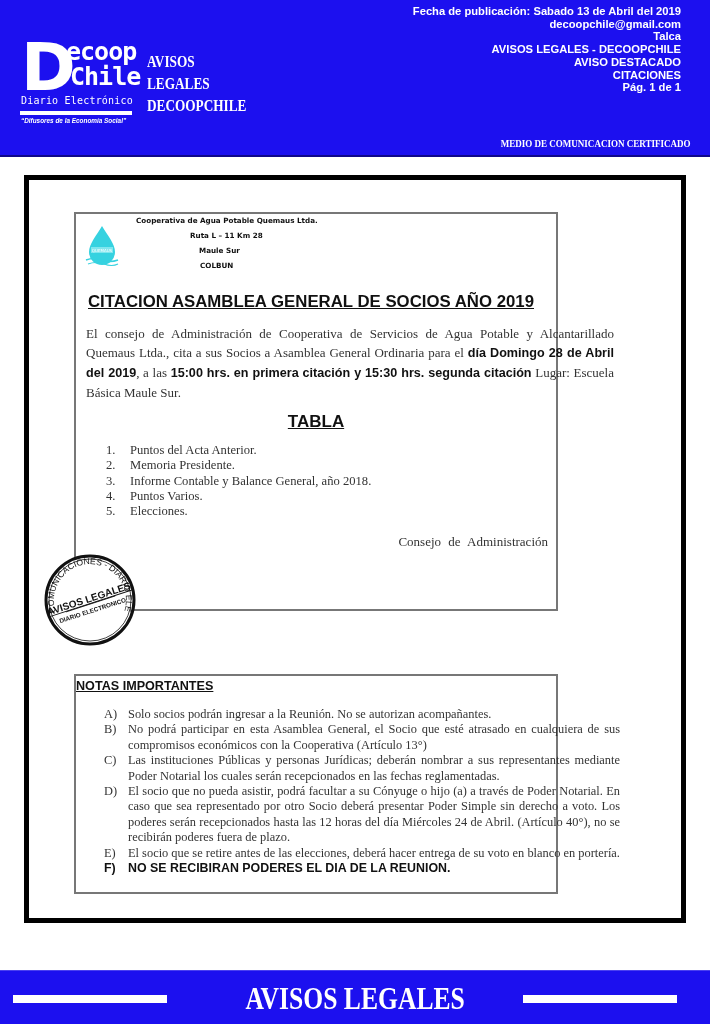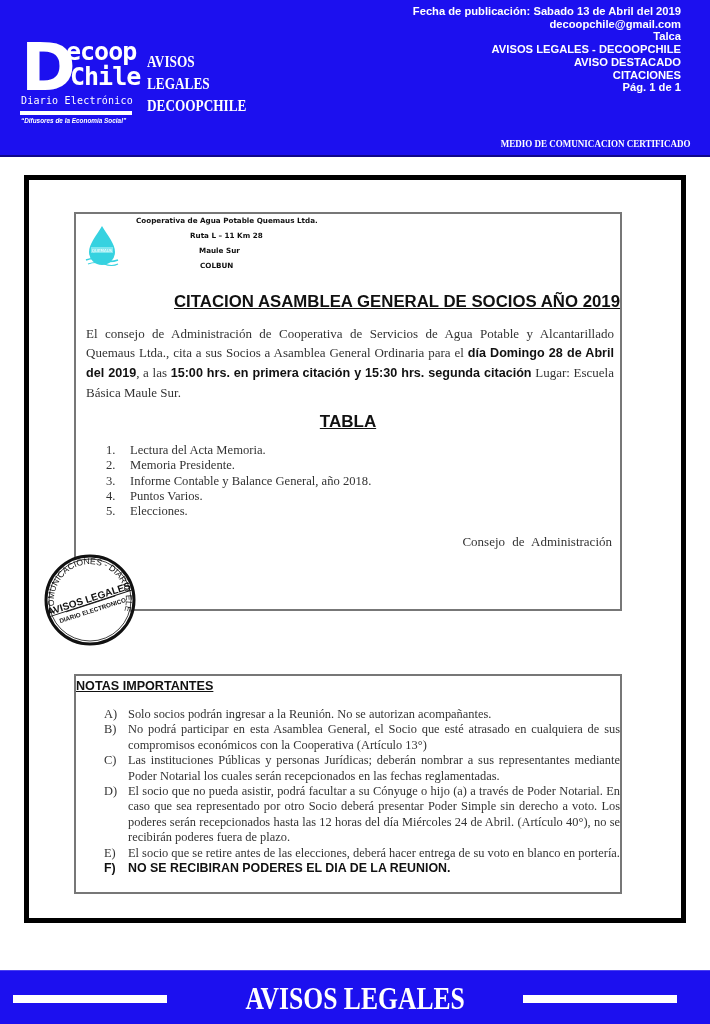--- a/index.html
+++ b/index.html
@@ -12,32 +12,32 @@
   .logo-diario { position:absolute; left:3px; top:57px; font-family:"DejaVu Sans Mono", monospace; color:#fff; font-size:10px; white-space:nowrap; letter-spacing:0.2px; }
   .logo-rule { position:absolute; left:2px; top:73px; width:112px; height:4px; background:#fff; }
   .logo-slogan { position:absolute; left:3px; top:79px; font-family:"Liberation Sans", sans-serif; font-style:italic; font-weight:bold; color:#fff; font-size:6.4px; white-space:nowrap; }
   .brand-lines { position:absolute; left:147px; top:51px; font-family:"Liberation Serif", serif; font-weight:bold; color:#fff; font-size:17px; line-height:22px; transform:scaleX(0.78); transform-origin:left top; }
   .brand-lines div { white-space:nowrap; }
   .meta { position:absolute; right:29px; top:5px; text-align:right; font-family:"Liberation Sans", sans-serif; font-weight:bold; color:#fff; font-size:11.2px; line-height:12.7px; }
   .meta div { white-space:nowrap; }
   .certified { position:absolute; right:19px; top:137px; font-family:"Liberation Serif", serif; font-weight:bold; color:#fff; font-size:11px; transform:scaleX(0.82); transform-origin:right top; white-space:nowrap; }
 
   .frame { position:absolute; left:24px; top:175px; width:662px; height:748px; border:5px solid #000; box-sizing:border-box; }
-  .box { position:absolute; left:74px; width:548px; border:2px solid #777; border-right-width:2px; box-sizing:border-box; background:#fff; }
+  .box { position:absolute; left:74px; width:484px; border:2px solid #777; border-right-width:2px; box-sizing:border-box; background:#fff; }
   .box1 { top:212px; height:399px; border-bottom:2px solid #777; }
   .box2 { top:674px; height:220px; }
 
   .coop-logo { position:absolute; left:8px; top:10px; width:36px; height:44px; }
   .coop-info { position:absolute; left:60px; top:0px; width:220px; font-family:"DejaVu Sans", sans-serif; font-weight:bold; font-size:7.2px; color:#111; }
   .coop-info .l0 { position:absolute; left:0; top:2px; white-space:nowrap; }
   .coop-info .l1 { position:absolute; left:54px; top:17px; white-space:nowrap; }
   .coop-info .l2 { position:absolute; left:63px; top:32px; white-space:nowrap; }
   .coop-info .l3 { position:absolute; left:64px; top:47px; white-space:nowrap; }
 
-  .title { position:absolute; left:0; top:78px; width:100%; text-align:right; font-family:"Liberation Sans", sans-serif; font-weight:bold; font-size:16.8px; color:#111; text-decoration:underline; white-space:nowrap; }
+  .title { position:absolute; left:0; top:78px; width:100%; text-align:left; font-family:"Liberation Sans", sans-serif; font-weight:bold; font-size:16.8px; color:#111; text-decoration:underline; white-space:nowrap;padding-left:12px; }
   .body-text { position:absolute; left:10px; top:110px; width:528px; font-size:13px; line-height:19px; text-align:justify; color:#333; }
   .body-text b { font-family:"Liberation Sans", sans-serif; font-weight:bold; color:#111; font-size:12.6px; }
   .tabla { position:absolute; left:0; top:198px; width:100%; text-align:center; font-family:"Liberation Sans", sans-serif; font-weight:bold; font-size:17px; text-decoration:underline; color:#111; }
   .agenda { position:absolute; left:30px; top:229px; font-size:12.6px; line-height:15.3px; color:#333; }
   .agenda .item { white-space:nowrap; }
   .agenda .num { display:inline-block; width:24px; }
   .signature { position:absolute; right:8px; top:320px; font-size:13px; color:#333; word-spacing:4px; white-space:nowrap; }
 
   .stamp { position:absolute; left:42px; top:552px; width:96px; height:96px; }
 
@@ -100,21 +100,21 @@
     <div class="l2">Maule Sur</div>
     <div class="l3">COLBUN</div>
   </div>
 
   <div class="title">CITACION ASAMBLEA GENERAL DE SOCIOS AÑO 2019</div>
 
   <div class="body-text"><span>El consejo de Administración de Cooperativa de Servicios de Agua Potable y Alcantarillado Quemaus Ltda., cita a sus Socios a Asamblea General Ordinaria para el </span><b>día Domingo 28 de Abril del 2019</b><span>, a las </span><b>15:00 hrs. en primera citación y 15:30 hrs. segunda citación</b><span> Lugar: Escuela Básica Maule Sur.</span></div>
 
   <div class="tabla">TABLA</div>
   <div class="agenda">
-    <div class="item"><span class="num">1.</span><span>Lectura del Acta Memoria.</span></div>
+    <div class="item"><span class="num">1.</span><span>Puntos del Acta Anterior.</span></div>
     <div class="item"><span class="num">2.</span><span>Memoria Presidente.</span></div>
     <div class="item"><span class="num">3.</span><span>Informe Contable y Balance General, año 2018.</span></div>
     <div class="item"><span class="num">4.</span><span>Puntos Varios.</span></div>
     <div class="item"><span class="num">5.</span><span>Elecciones.</span></div>
   </div>
 
   <div class="signature">Consejo de Administración</div>
 </div>
 
 <svg class="stamp" viewBox="0 0 96 96">

